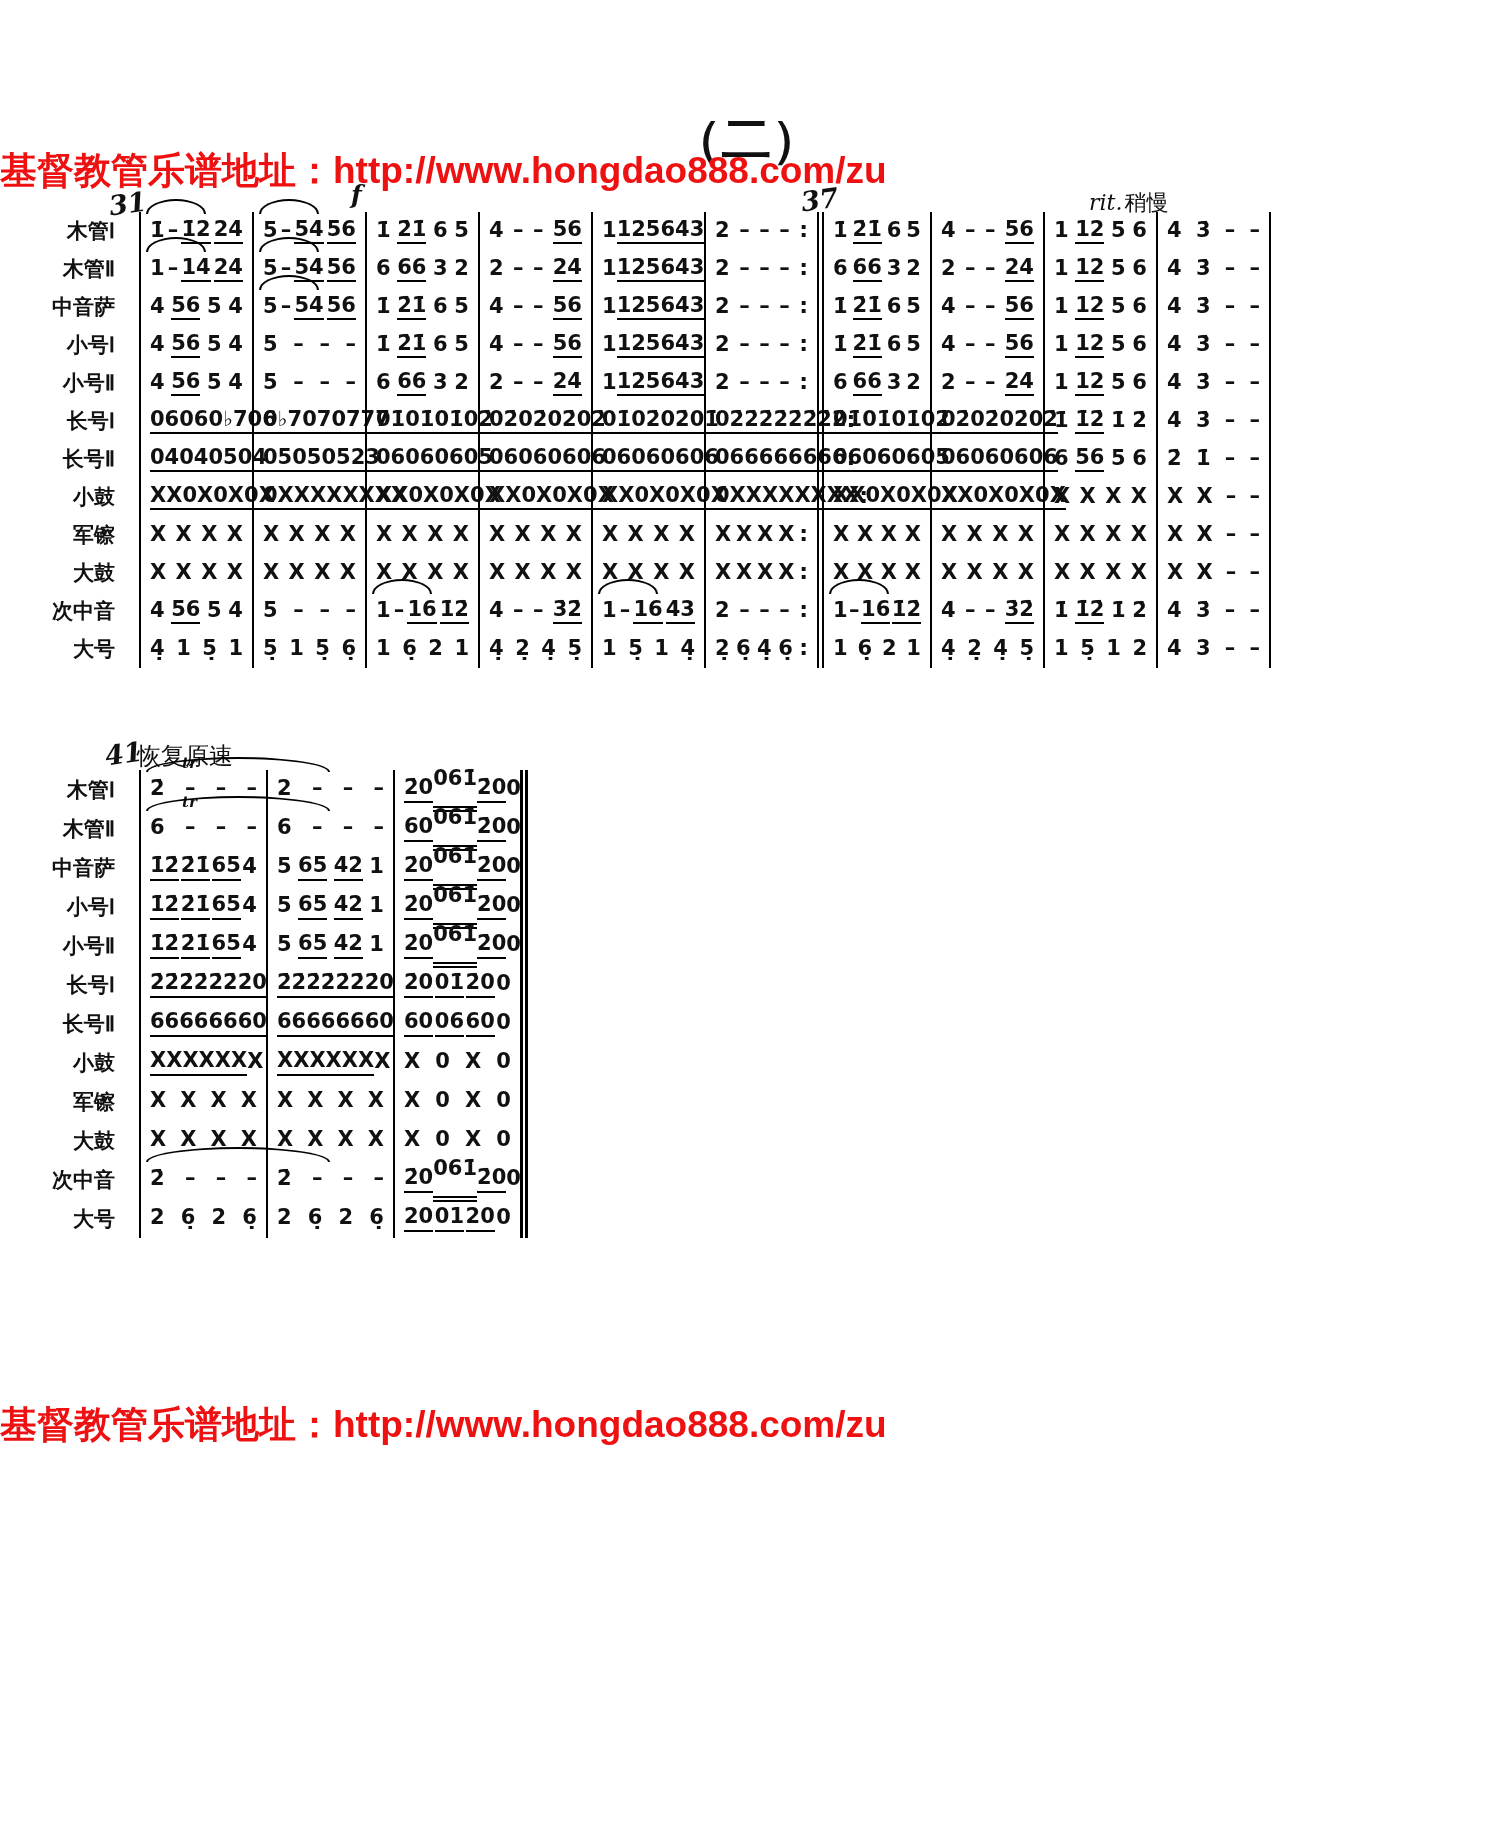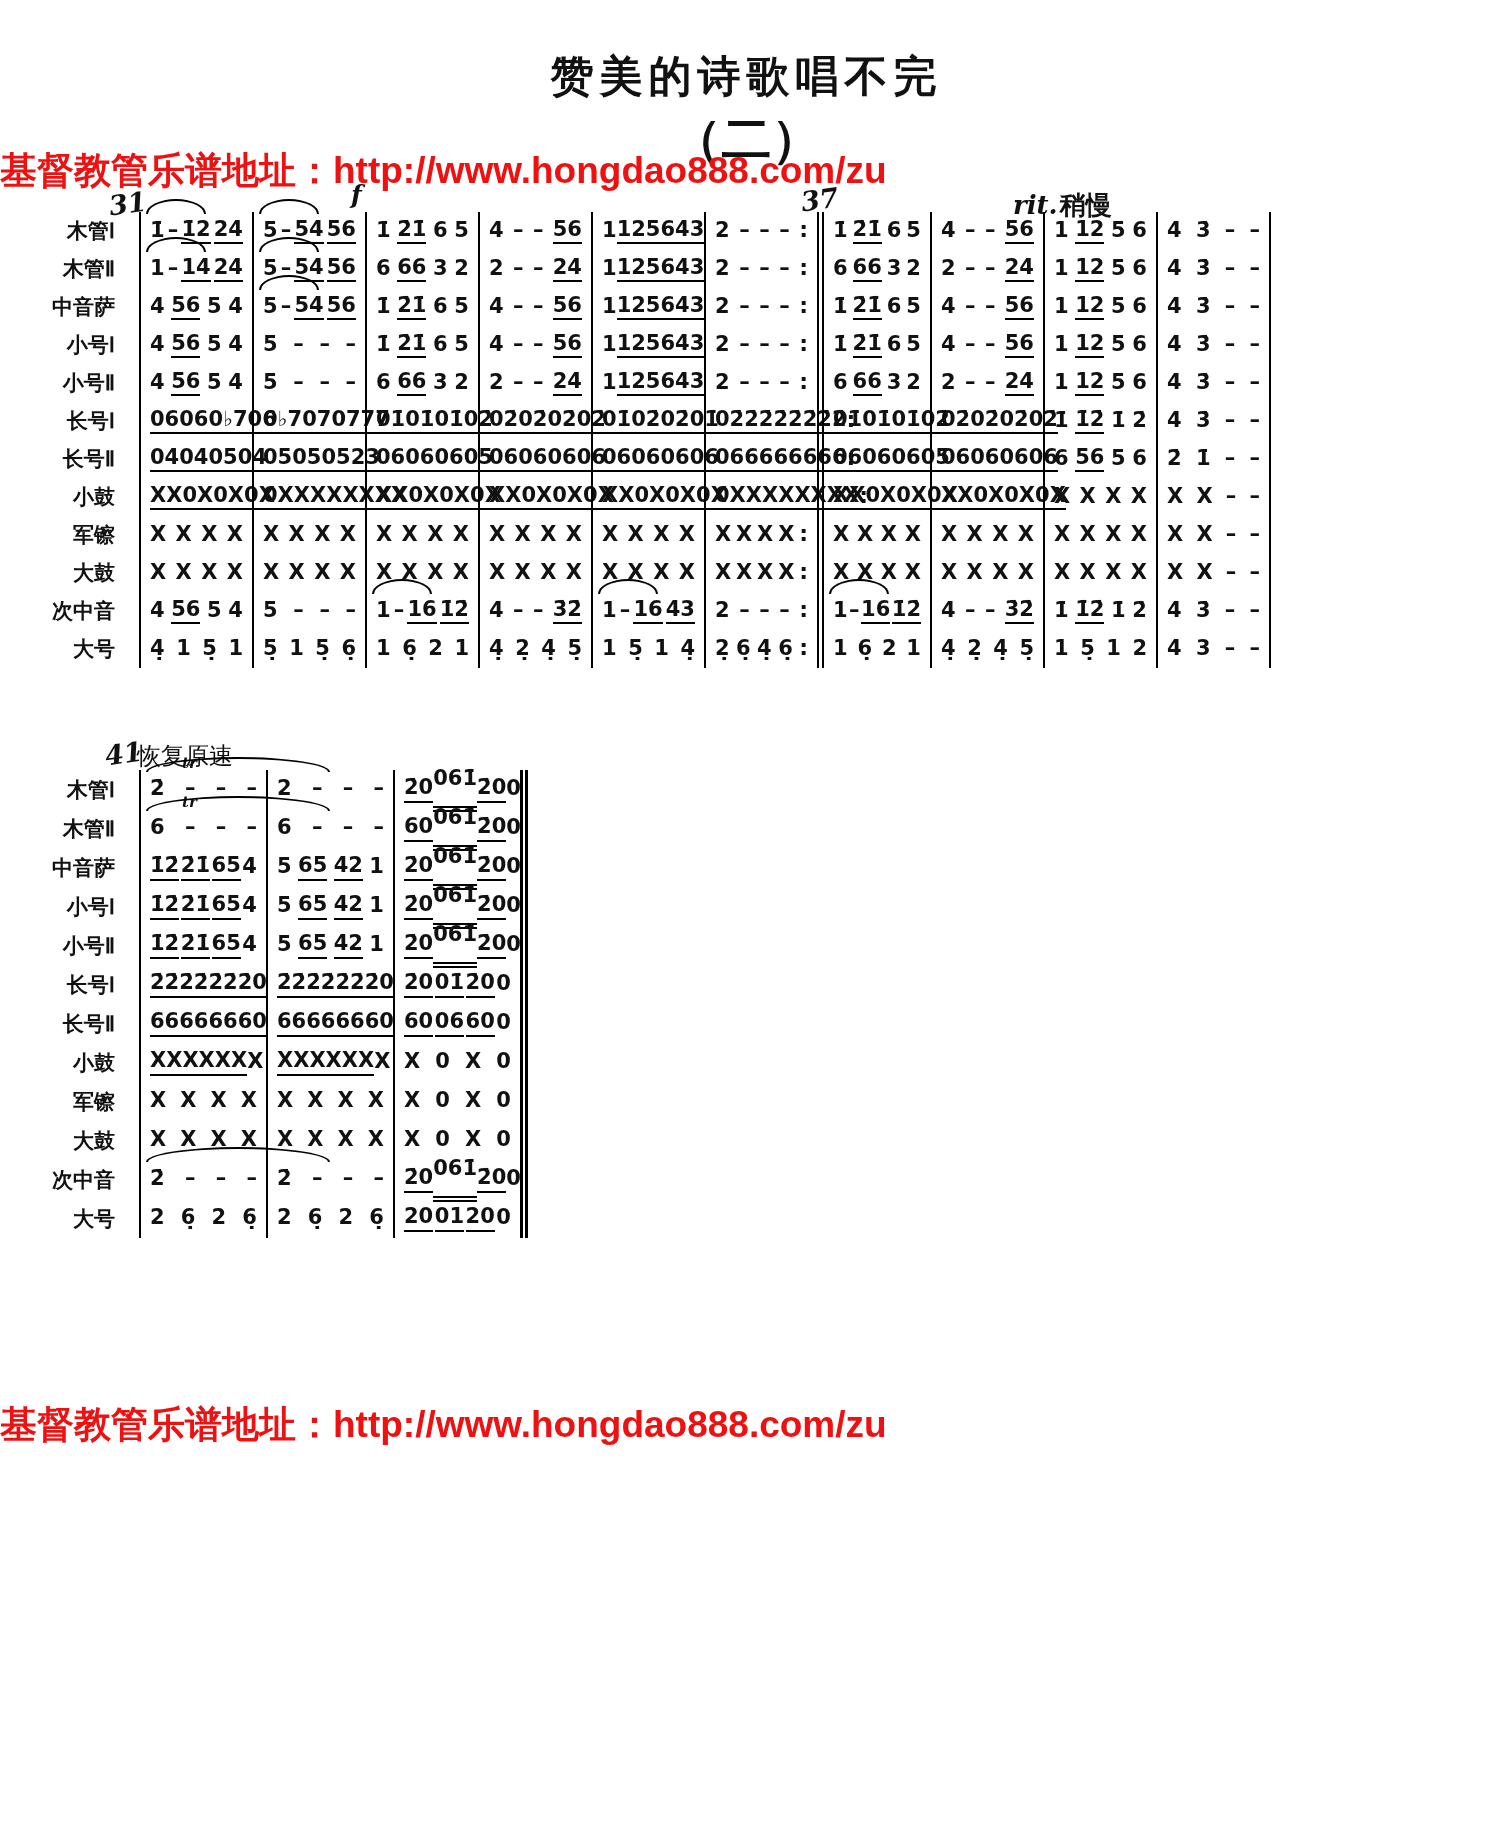--- a/index.html
+++ b/index.html
@@ -16,21 +16,21 @@
   .system{position:absolute;}
   .s1{left:45px;top:212px;}
   .s2{left:45px;top:770px;}
   .hand{position:absolute;font-family:"DejaVu Serif",serif;font-style:italic;
         font-size:27px;font-weight:700;transform:rotate(-8deg);z-index:2;}
   .hn1{left:64px;top:-24px;}
   .hn2{left:756px;top:-28px;}
   .hn3{left:60px;top:-32px;}
   .dyn{position:absolute;left:306px;top:-32px;font-family:"DejaVu Serif",serif;
        font-style:italic;font-weight:700;font-size:25px;z-index:2;}
-  .ritwrap{position:absolute;left:968px;top:-24px;font-size:26px;font-weight:700;z-index:2;}
+  .ritwrap{position:absolute;left:1044px;top:-24px;font-size:22px;font-weight:400;z-index:2;}
   .rit{font-style:italic;font-family:"DejaVu Serif",serif;margin-right:2px;}
   .tempo2{position:absolute;left:92px;top:-30px;font-size:24px;font-weight:400;z-index:2;}
   .rows{position:relative;}
   .srow{display:flex;align-items:stretch;height:38px;}
   .s2 .srow{height:39px;}
   .slabel{width:70px;display:flex;align-items:center;justify-content:flex-end;
           padding-right:24px;font-weight:700;font-size:21px;white-space:nowrap;}
   .smeasures{display:flex;border-right:2px solid #000;}
   .s2 .smeasures{border-right:8px double #000;}
   .smeasure{position:relative;border-left:2px solid #000;width:113px;box-sizing:border-box;
@@ -47,21 +47,20 @@
        border-radius:50% 50% 0 0 / 100% 100% 0 0;z-index:2;}
   .arc-long::before{width:180px;}
   .pretr{position:absolute;top:-16px;left:1px;font-style:italic;font-weight:700;
        font-family:"DejaVu Serif",serif;font-size:15px;margin-left:40px;}
   .footnote{position:absolute;left:102px;top:1316px;font-size:27px;letter-spacing:2px;}
 </style>
 </head>
 <body>
 
 <div class="sheet">
-  <div class="title">赞美的诗歌唱不完</div>
   <div class="subtitle">（二）</div>
   <div class="redlink top" style="color: rgb(238, 17, 17);">基督教管乐谱地址：http://www.hongdao888.com/zu</div>
 
   <div class="system s1">
     <div class="hand hn1">31</div>
     <div class="dyn">f</div>
     <div class="hand hn2">37</div>
     <div class="ritwrap"><span class="rit">rit.</span><span class="rittext">稍慢</span></div>
     <div class="rows">
         <div class="srow">

